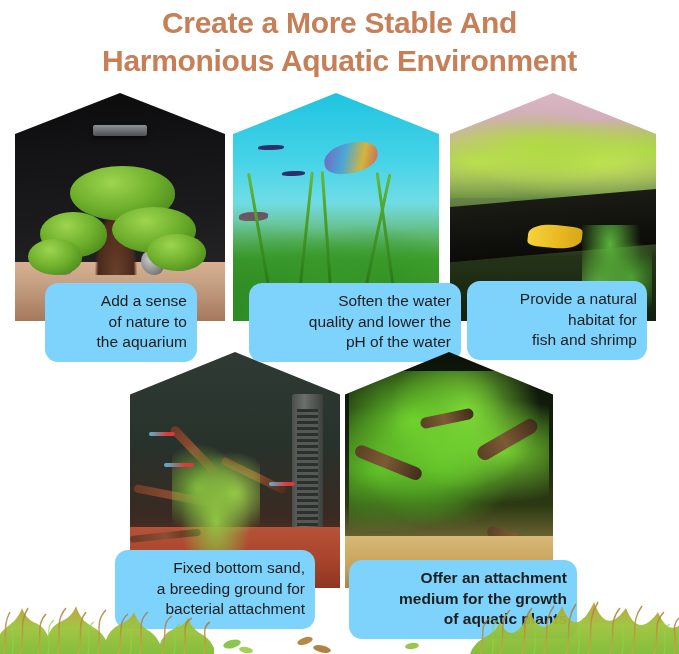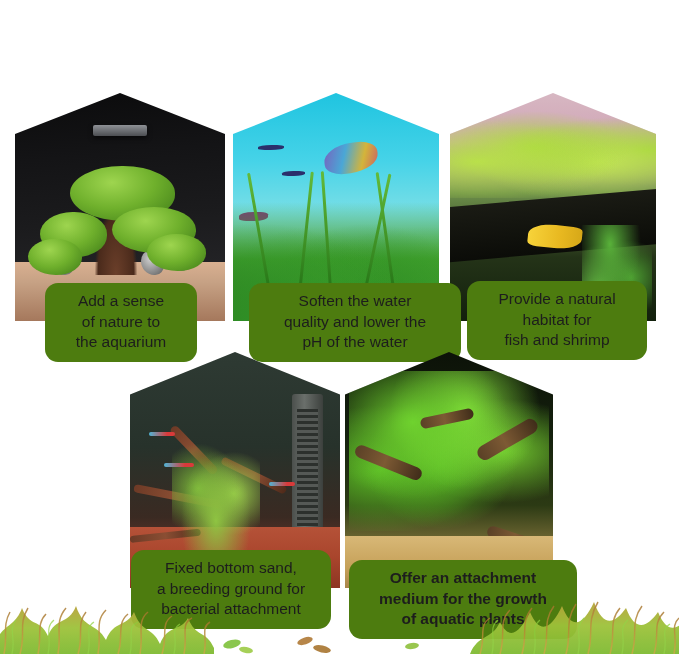--- a/index.html
+++ b/index.html
@@ -189,40 +189,42 @@
     border-radius: 40px;
   }
   .art-mosstree .t1 { left: 4%;  top: 44%; width: 34%; height: 13px; transform: rotate(22deg); }
   .art-mosstree .t2 { right: 6%; top: 34%; width: 32%; height: 15px; transform: rotate(-30deg); }
   .art-mosstree .t3 { left: 36%; top: 26%; width: 26%; height: 11px; transform: rotate(-12deg); }
   .art-mosstree .t4 { right: 2%; bottom: 18%; width: 30%; height: 12px; transform: rotate(18deg); }
 
   
   .caption {
     position: absolute;
-    background: #4d7c0f;
+    background: #7dd3fc;
     border-radius: 13px;
     color: #1d1d1d;
     font-size: 15.5px;
     line-height: 1.33;
-    text-align: center;
+    text-align: right;
     padding: 8px 10px 9px;
     white-space: pre-line;
   }
 
   
   #bottom-decor {
     position: absolute; left: 0; bottom: 0; width: 679px; height: 76px;
     overflow: hidden; pointer-events: none;
   }
 </style>
 </head>
 <body>
 
 <div id="headline">
+  <span class="line">Create a More Stable And</span>
+  <span class="line">Harmonious Aquatic Environment</span>
 </div>
 
 <div class="panel" style="left:15px; top:93px; width:210px; height:228px;">
   <div class="art art-bonsai">
     <div class="hood"></div>
     <div class="sand"></div>
     <div class="wood"></div>
     <div class="rock r1"></div>
     <div class="rock r2"></div>
     <div class="rock r3"></div>
@@ -289,21 +291,21 @@
   <div class="art art-mosstree">
     <div class="canopy"></div>
     <div class="trunk t1"></div>
     <div class="trunk t2"></div>
     <div class="trunk t3"></div>
     <div class="trunk t4"></div>
     <div class="sandfloor"></div>
   </div>
 </div>
 
-<div class="caption" style="left:131px; top:550px; width:200px;">Fixed bottom sand,
+<div class="caption" style="left:115px; top:550px; width:200px;">Fixed bottom sand,
 a breeding ground for
 bacterial attachment</div>
 
 <div class="caption" style="left:349px; top:560px; width:228px;font-weight:bold;">Offer an attachment
 medium for the growth
 of aquatic plants</div>
 
 <div id="bottom-decor">
   <svg width="679" height="76" viewBox="0 0 679 76">
     <defs>

